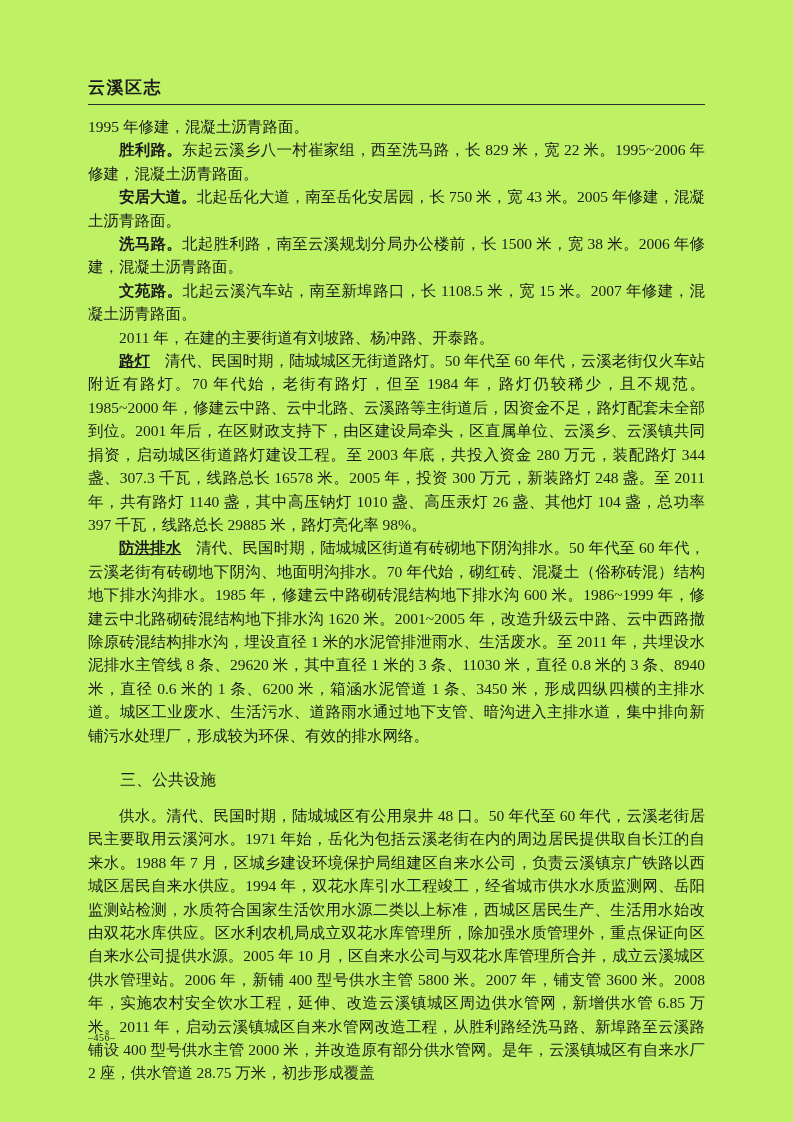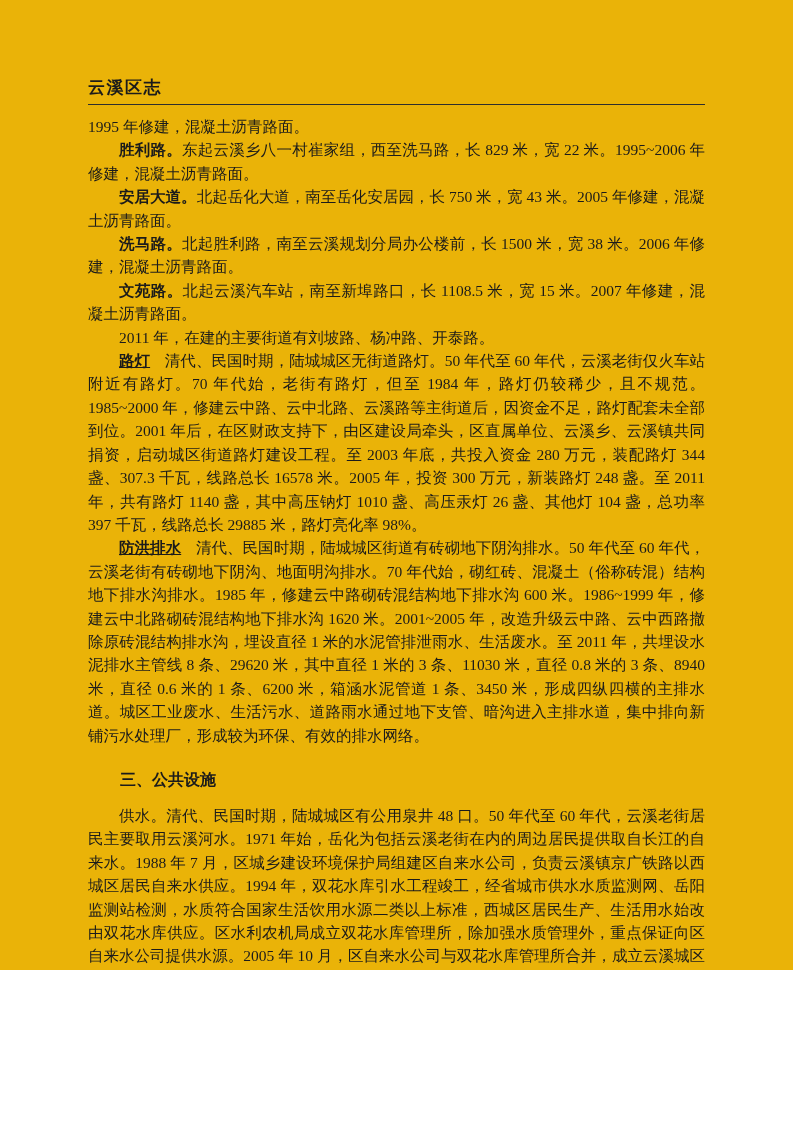--- a/index.html
+++ b/index.html
@@ -4,22 +4,22 @@
 <style>
   html, body { margin: 0; padding: 0; }
   body {
     width: 793px; height: 1122px;
     background: #ffffff;
     font-family: "Liberation Serif", "DejaVu Serif", serif;
     color: #1b1b1b;
   }
   .page {
     position: relative;
-    width: 793px; height: 970px;
-    background: #eab308;
+    width: 793px; height: 1122px;
+    background: #bef264;
     overflow: hidden;
   }
   .page-header { position: absolute; left: 88px; top: 76px; }
   .book-title {
     font-family: "Liberation Sans", "DejaVu Sans", sans-serif;
     font-weight: bold;
     font-size: 17px;
     letter-spacing: 1.5px;
   }
   .header-rule {
@@ -34,21 +34,21 @@
     line-height: 23.4px;
     text-align: justify;
   }
   .para { margin: 0; text-align: justify; text-indent: 2em; }
   .para.no-indent { text-indent: 0; }
   strong.lead { font-weight: bold; }
   strong.lead.term { margin-right: 0.95em; text-decoration: underline; }
   .section-heading {
     font-family: "Liberation Sans", "DejaVu Sans", sans-serif;
     font-size: 16px;
-    font-weight: bold;
+    font-weight: normal;
     line-height: 23px;
     margin: 21px 0 13px 0;
     text-indent: 2em;
   }
   .page-footer { position: absolute; left: 88px; top: 1027px; }
   .page-number { font-size: 10px; letter-spacing: 0.5px; }
 </style>
 </head>
 <body>
 

